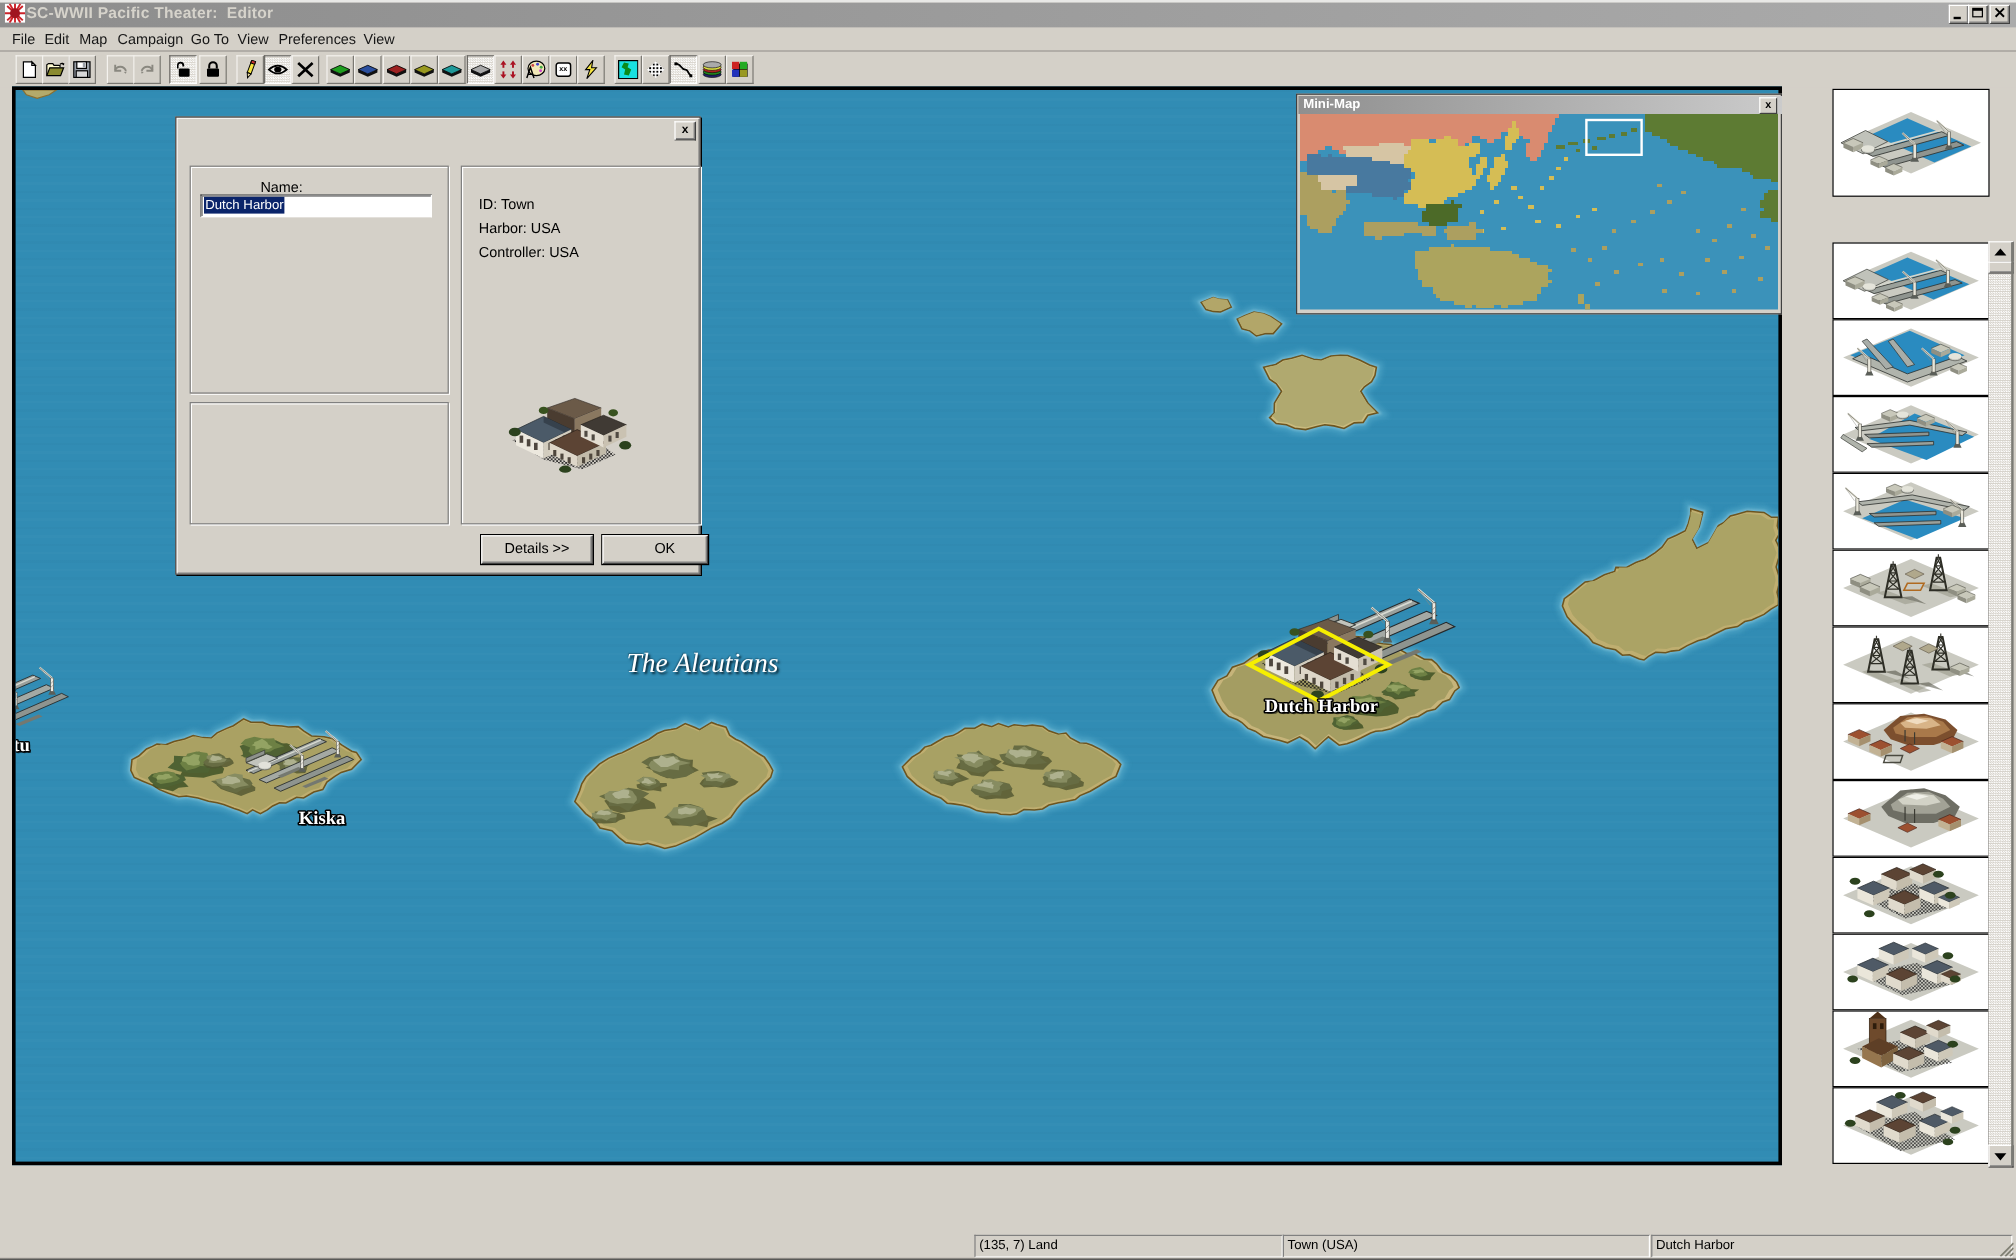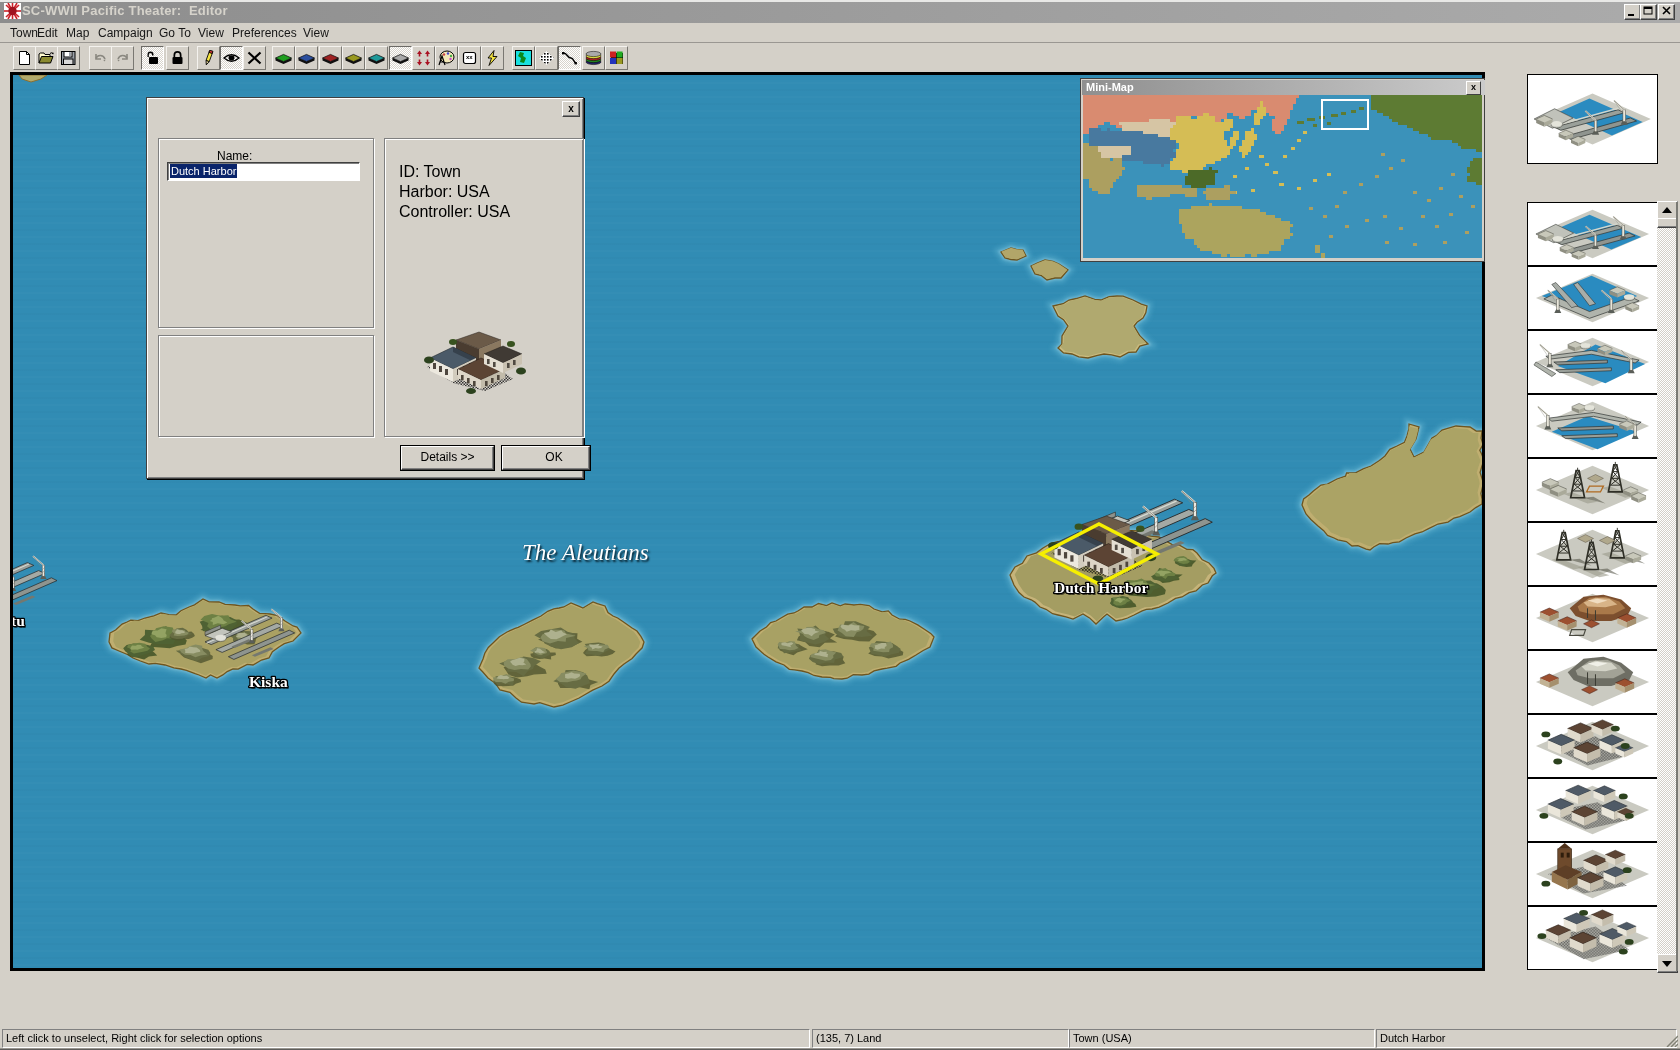--- a/index.html
+++ b/index.html
@@ -58,21 +58,21 @@
     font-size:10px;font-weight:bold;text-align:center;line-height:13px;}
   .grp{position:absolute;border:1px solid #808080;
     box-shadow:inset 1px 1px 0 #fff, 1px 1px 0 #fff;}
   #dlgname{position:absolute;left:22px;top:51px;font-size:12px;color:#000;margin-left:48px;}
   #dlginput{position:absolute;left:20px;top:64px;width:189px;height:17px;background:#fff;
     border-top:1px solid #404040;border-left:1px solid #404040;
     border-right:1px solid #fff;border-bottom:1px solid #fff;
     box-shadow:inset 1px 1px 0 #808080;
     font-size:11px;line-height:17px;padding-left:2px;}
   #dlginput b{background:#0a246a;color:#fff;font-weight:normal;padding:1px 1px;}
-  .dtext{position:absolute;font-size:16px;color:#000;}
+  .dtext{position:absolute;font-size:12px;color:#000;}
   .dbtn{position:absolute;height:22px;background:#d4d0c8;
     border-top:1px solid #fff;border-left:1px solid #fff;
     border-right:1px solid #404040;border-bottom:1px solid #404040;
     box-shadow:inset -1px -1px 0 #808080, 0 0 0 1px #000;
     font-size:12px;text-align:center;line-height:21px;color:#000;}
   
   .cell{position:absolute;left:1527px;width:129px;background:#fff;border:1px solid #000;}
   #sbtrack{left:1657px;top:202px;width:19px;height:769px;
     background:repeating-conic-gradient(#fff 0 25%,#d4d0c8 0 50%) 0 0/2px 2px;}
   .sbbtn{position:absolute;left:1657px;width:19px;height:17px;background:#d4d0c8;
@@ -115,21 +115,21 @@
     </svg></div>
   <div class="abs winbtn" style="left:1640px;"><svg width="13" height="12">
       <rect x="2" y="2" width="8" height="7" fill="none" stroke="#000" stroke-width="1"></rect>
       <rect x="2" y="2" width="8" height="2" fill="#000"></rect>
     </svg></div>
   <div class="abs winbtn" style="left:1658px;"><svg width="13" height="12">
       <path d="M3 2 L10 9 M10 2 L3 9" stroke="#000" stroke-width="1.6"></path>
     </svg></div>
 
   <div class="abs" id="menubar">
-    <span style="left:10px">Town</span>
+    <span style="left:10px">File</span>
     <span style="left:37px">Edit</span>
     <span style="left:66px">Map</span>
     <span style="left:98px">Campaign</span>
     <span style="left:159px">Go To</span>
     <span style="left:198px">View</span>
     <span style="left:232px">Preferences</span>
     <span style="left:303px">View</span>
   </div>
 
   <div class="abs" id="toolbar">
@@ -900,21 +900,20 @@
   <div class="abs" id="sbtrack"></div>
   <div class="sbbtn" style="top:201px;">
     <span class="arr" style="top:5px;border-left:5px solid transparent;border-right:5px solid transparent;border-bottom:6px solid #000;"></span>
   </div>
   <div class="sbbtn" style="top:218px;height:8px;"></div>
   <div class="sbbtn" style="top:954px;">
     <span class="arr" style="top:6px;border-left:5px solid transparent;border-right:5px solid transparent;border-top:6px solid #000;"></span>
   </div>
 
   <div class="abs" id="statusbar">
-    <div class="spanel" style="left:2px;width:803px;">Left click to unselect, Right click for selection options</div>
     <div class="spanel" style="left:812px;width:252px;">(135, 7) Land</div>
     <div class="spanel" style="left:1069px;width:301px;">Town (USA)</div>
     <div class="spanel" style="left:1376px;width:296px;">Dutch Harbor</div>
   </div>
   <div class="abs" style="left:1676px;top:202px;width:2px;height:769px;background:#7a7a74;"></div>
 <svg class="abs" style="left:1666px;top:1035px" width="12" height="12">
     <g stroke="#808074" stroke-width="1.5">
       <line x1="12" y1="1" x2="1" y2="12"></line>
       <line x1="12" y1="5" x2="5" y2="12"></line>
       <line x1="12" y1="9" x2="9" y2="12"></line>

